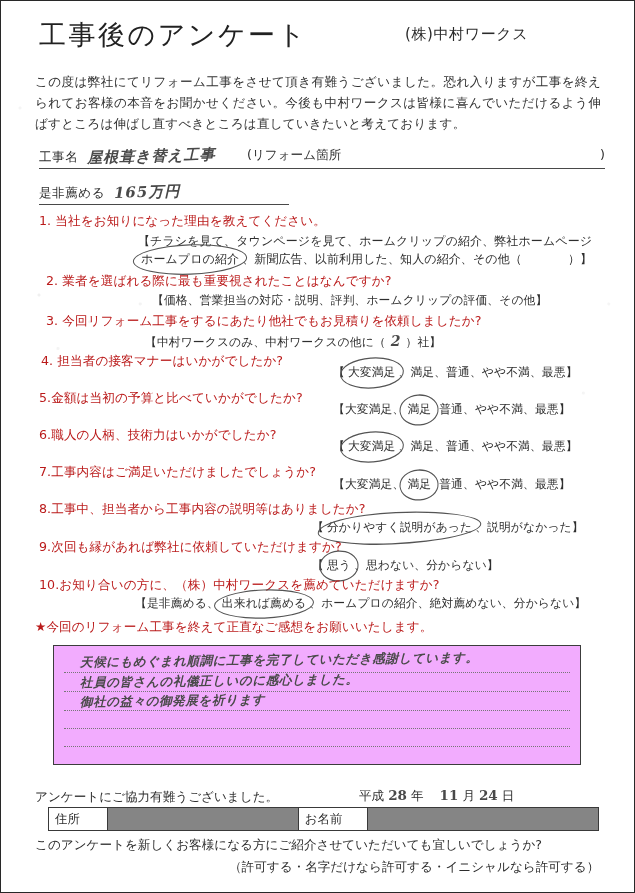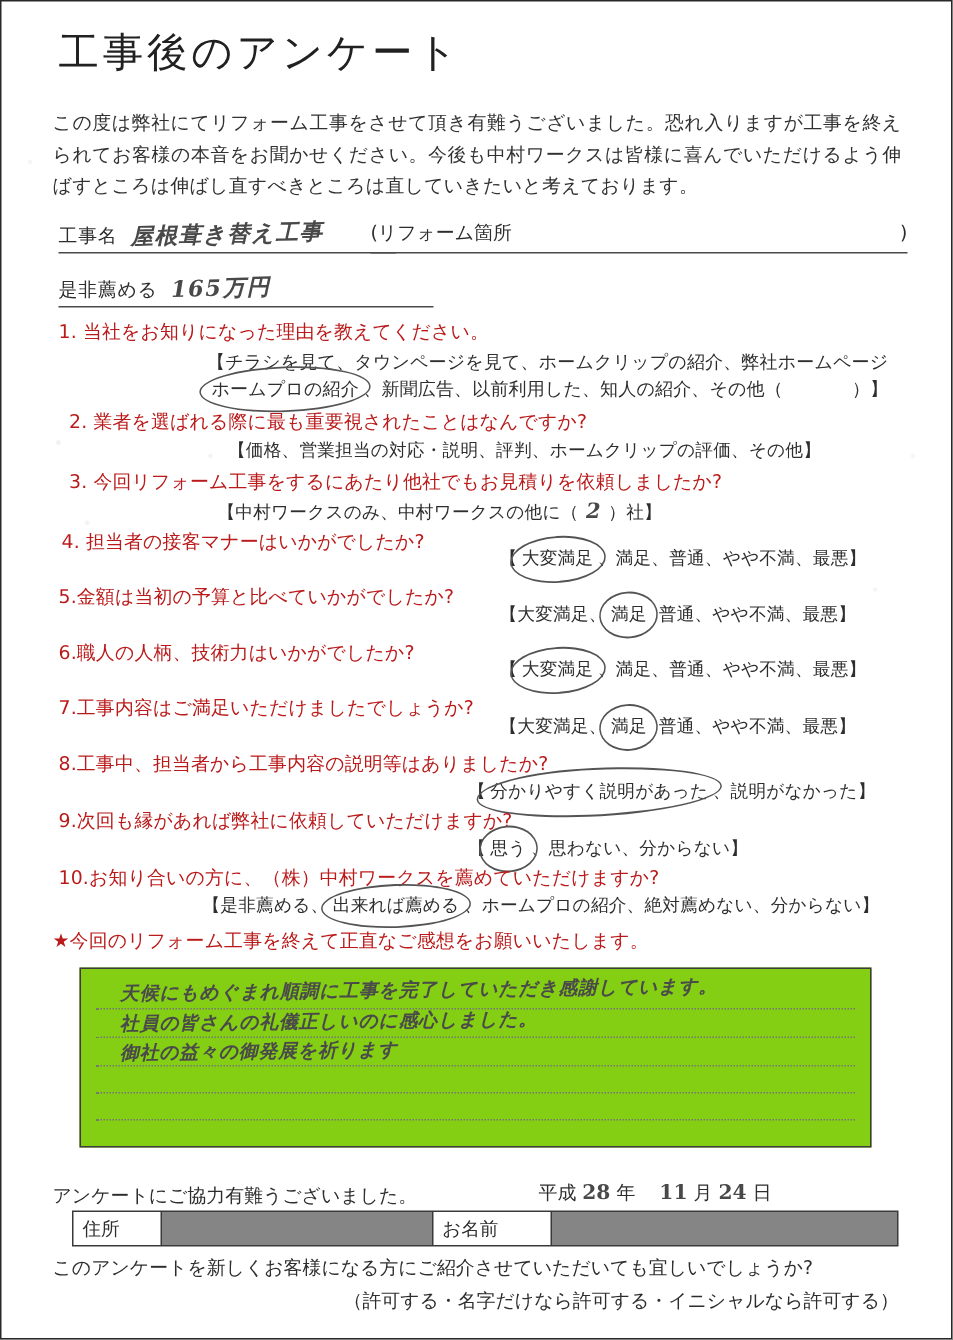--- a/index.html
+++ b/index.html
@@ -109,21 +109,21 @@
   }
   .hwnum{
     font-family:"DejaVu Serif","Liberation Serif",serif;
     font-style:italic;font-weight:700;color:#4a4a4a;
     font-size:14px;padding:0 5px;
   }
 
   
   #comment-box{
     left:52px;top:644px;width:528px;height:120px;
-    border:1.4px solid #3d3d3d;background:#84cc16;
+    border:1.4px solid #3d3d3d;background:#f0abfc;
     box-sizing:border-box;
   }
   .cmt-line{
     position:absolute;left:10px;right:10px;
     border-bottom:1px dotted #777;
     height:0;
   }
   .cmt-text{
     position:absolute;left:26px;
     font-family:"DejaVu Serif","Liberation Serif",serif;
@@ -156,20 +156,21 @@
   #consent-opts{left:228px;top:858px;font-size:12.6px;white-space:nowrap;}
 </style>
 </head>
 <body>
 
 <div id="page">
 
   <div id="scan-noise"></div>
 
   <div class="abs" id="doc-title">工事後のアンケート</div>
+  <div class="abs" id="company-name">(株)中村ワークス</div>
 
   <div class="abs" id="intro">この度は弊社にてリフォーム工事をさせて頂き有難うございました。恐れ入りますが工事を終えられてお客様の本音をお聞かせください。今後も中村ワークスは皆様に喜んでいただけるよう伸ばすところは伸ばし直すべきところは直していきたいと考えております。</div>
 
   <div class="abs uline-row" id="row-kouji">
     <span class="lbl">工事名</span><span class="val hw">屋根葺き替え工事</span>
   </div>
   <div class="abs" id="reform-paren">
     <span>(リフォーム箇所</span>
     <span class="rp">)</span>
   </div>
@@ -269,21 +270,21 @@
 
   <div class="abs" id="date-line">
     <span>平成</span><span class="hwd">28</span><span>年</span><span style="display:inline-block;width:12px;"></span><span class="hwd">11</span><span>月</span><span class="hwd">24</span><span>日</span>
   </div>
 
   <div class="abs" id="info-table">
     <div class="cell-label" style="width:58px;">住所</div>
     <div class="divider"></div>
     <div class="redacted"></div>
     <div class="divider"></div>
-    <div class="cell-label" style="width:78px;">お名前</div>
+    <div class="cell-label" style="width:68px;">お名前</div>
     <div class="divider"></div>
     <div class="redacted" style="flex:0 0 230px;"></div>
   </div>
 
   <div class="abs" id="consent-q">このアンケートを新しくお客様になる方にご紹介させていただいても宜しいでしょうか?</div>
   <div class="abs" id="consent-opts">（許可する・名字だけなら許可する・イニシャルなら許可する）</div>
 
 </div>
 
 </body></html>

